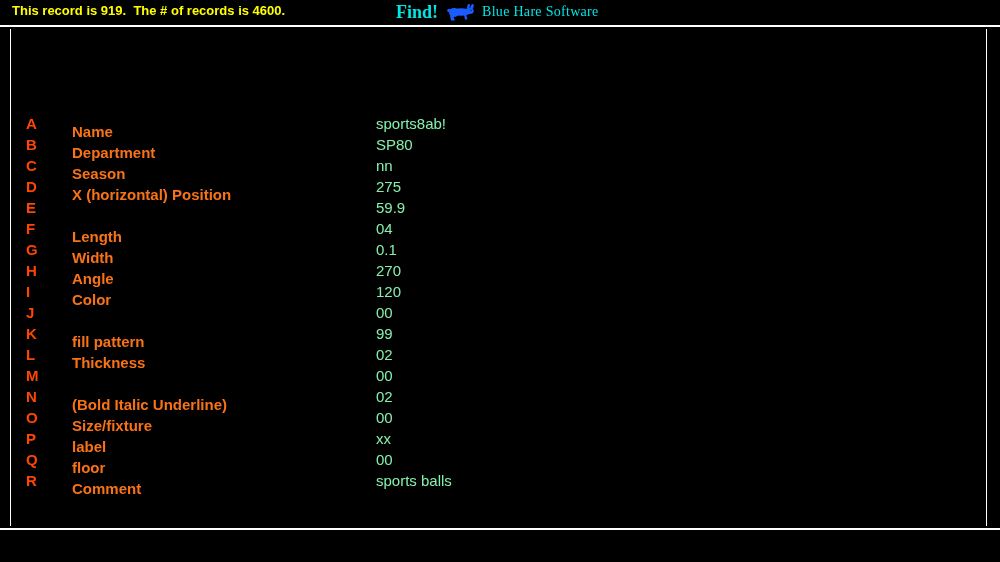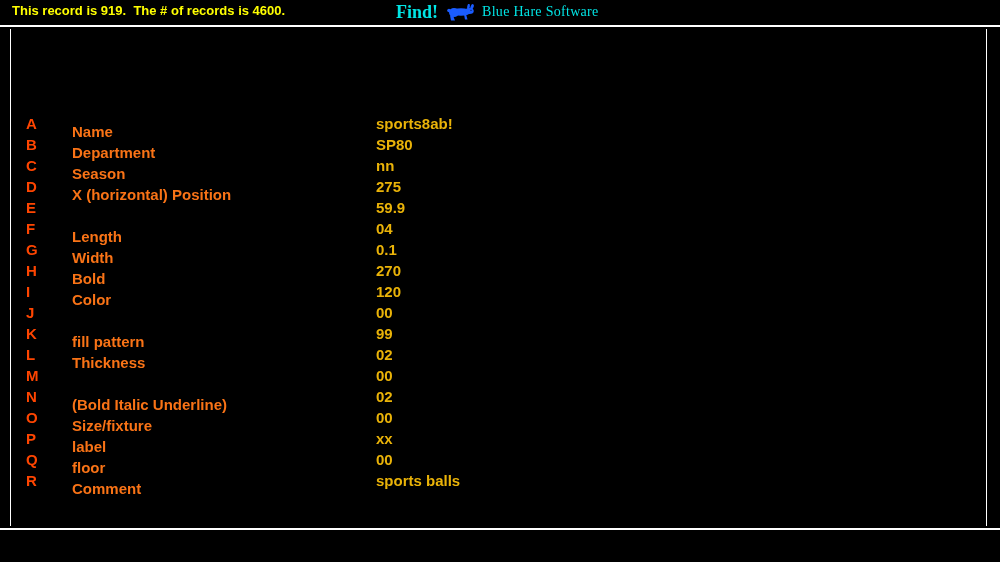--- a/index.html
+++ b/index.html
@@ -160,22 +160,22 @@
     top: 8px;
     font-size: 15px;
     font-weight: bold;
     color: #f97316;
   }
   .row-value {
     position: absolute;
     left: 350px;
     top: 0;
     font-size: 15px;
-    font-weight: bold;
-    color: #eab308;
+    font-weight: normal;
+    color: #86efac;
   }
 
   
   .footer-bar {
     position: absolute;
     left: 0;
     top: 531px;
     width: 1000px;
     height: 31px;
     background: #000000;
@@ -270,21 +270,21 @@
           <span class="row-label">Length</span>
           <span class="row-value">04</span>
         </div>
         <div class="record-row">
           <span class="row-key">G</span>
           <span class="row-label">Width</span>
           <span class="row-value">0.1</span>
         </div>
         <div class="record-row">
           <span class="row-key">H</span>
-          <span class="row-label">Bold</span>
+          <span class="row-label">Angle</span>
           <span class="row-value">270</span>
         </div>
         <div class="record-row">
           <span class="row-key">I</span>
           <span class="row-label">Color</span>
           <span class="row-value">120</span>
         </div>
         <div class="record-row">
           <span class="row-key">J</span>
           <span class="row-value">00</span>

